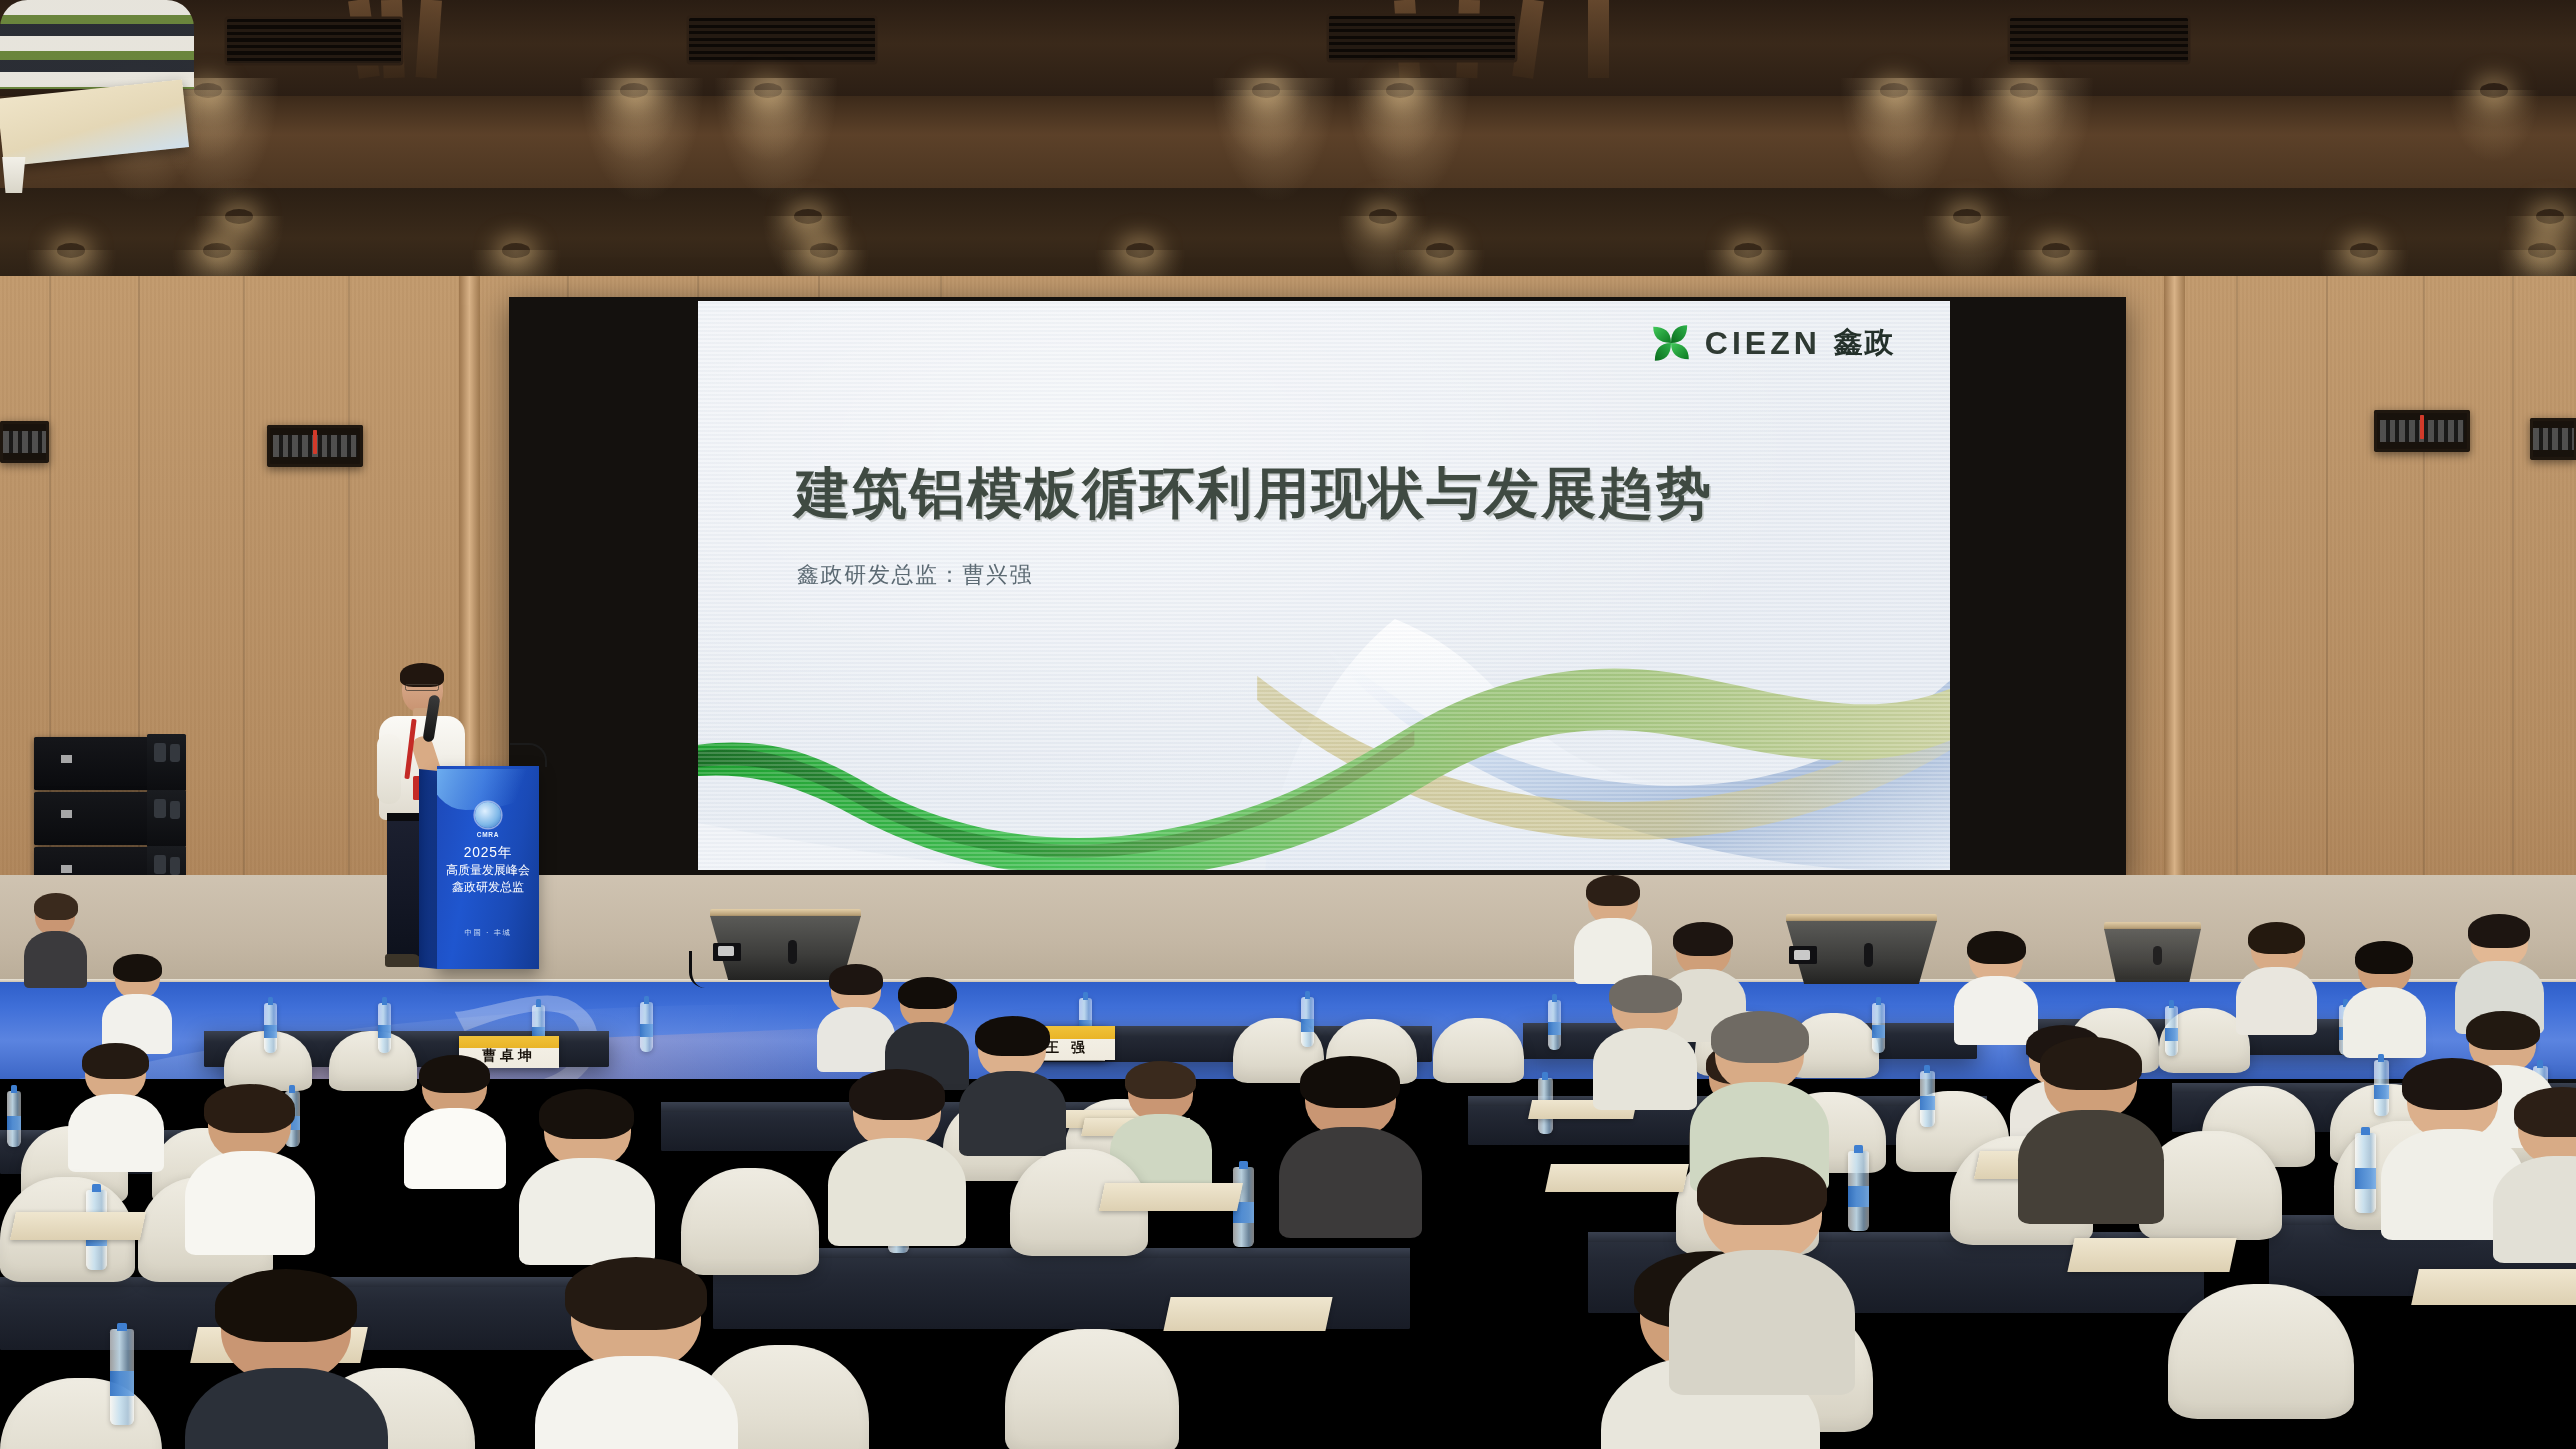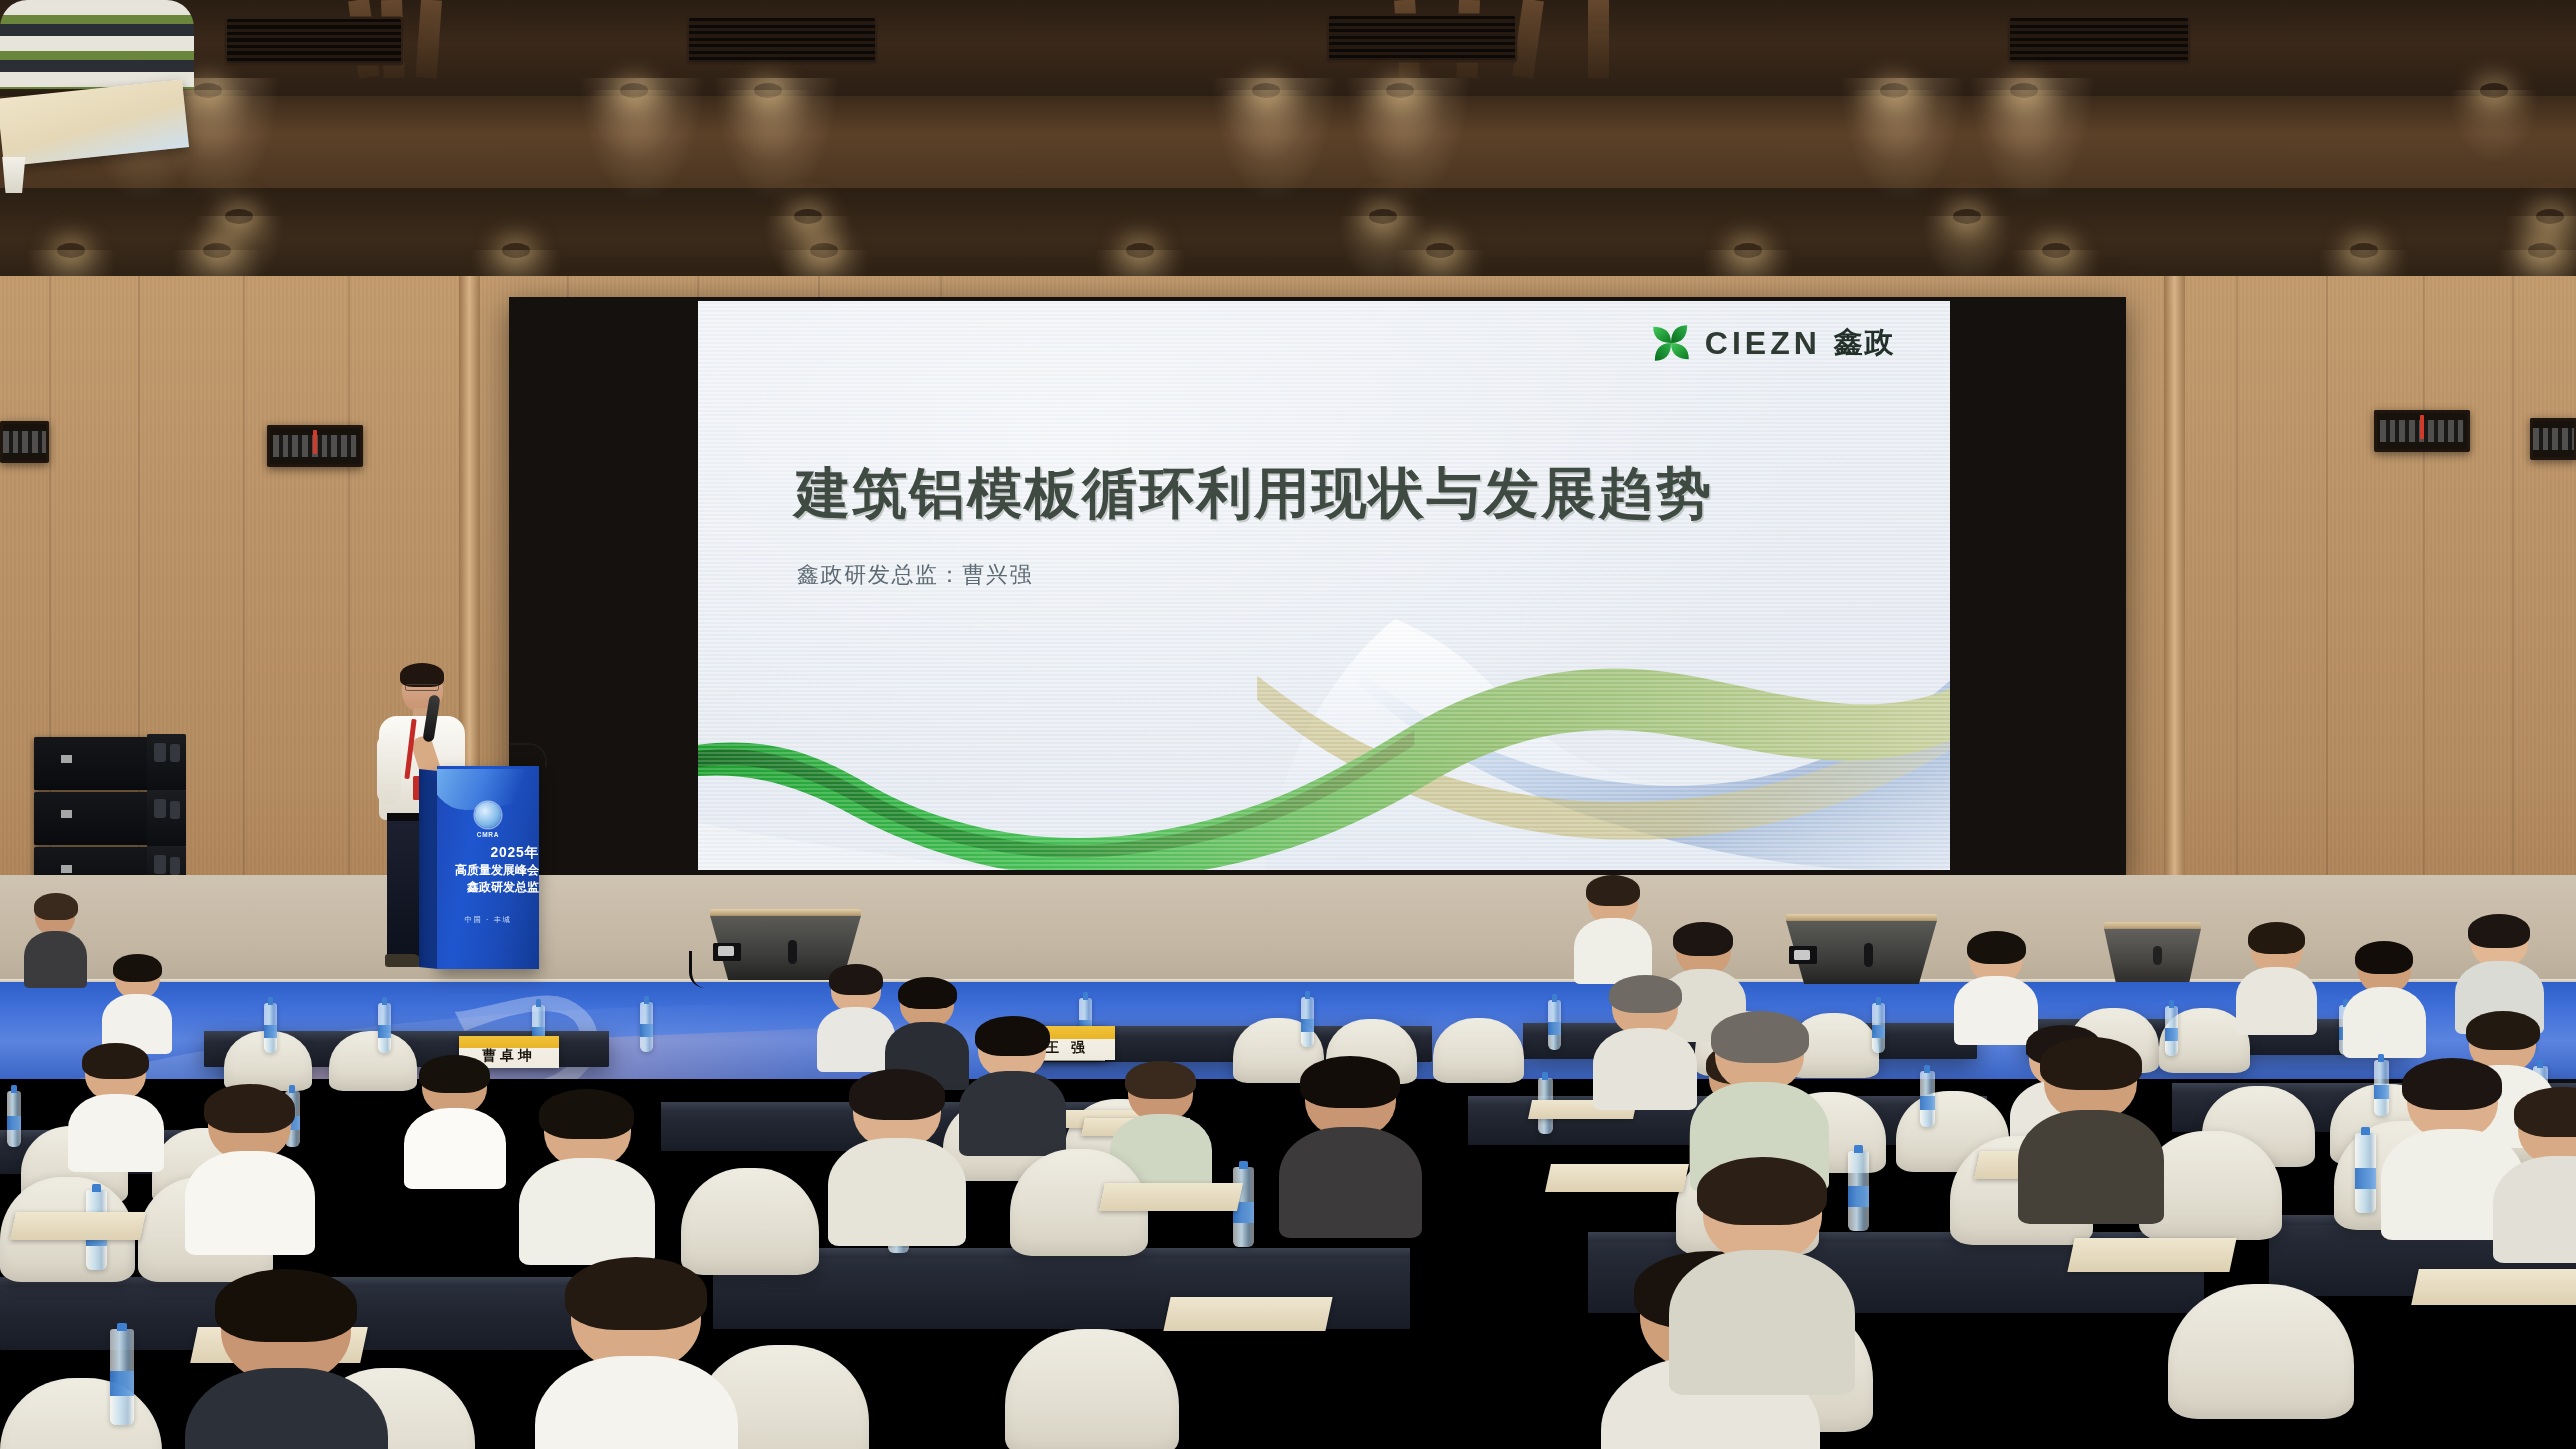--- a/index.html
+++ b/index.html
@@ -176,27 +176,27 @@
     position:absolute; left:50%; top:36px; transform:translateX(-50%);
     width:26px; height:26px; border-radius:50%;
     background:radial-gradient(circle at 38% 35%,#dff0ff,#7fb8e8 58%,#2f6fc0 100%);
     box-shadow:0 0 0 1.6px rgba(255,255,255,.5);
   }
   .podium-logo span{
     position:absolute; left:50%; bottom:-9.7px; transform:translateX(-50%);
     font-size:6.5px; color:#eaf4ff; letter-spacing:0.8px; font-weight:700;
   }
   .podium-text{
-    position:absolute; left:0; top:78px; width:100%; text-align:right; color:#fff;
-    line-height:1.34; font-weight:700;
+    position:absolute; left:0; top:78px; width:100%; text-align:center; color:#fff;
+    line-height:1.34; font-weight:400;
   }
   .podium-text .y{ font-size:13.8px; letter-spacing:0.8px; }
   .podium-text .l{ font-size:12px; letter-spacing:0px; }
   .podium-foot{
-    position:absolute; left:0; bottom:44px; width:100%; text-align:center;
+    position:absolute; left:0; bottom:31px; width:100%; text-align:center;
     color:#cfe0f7; font-size:7.3px; letter-spacing:1.6px;
   }
 
   
   .person { position:absolute; }
   .head { position:absolute; border-radius:50% 50% 46% 46%; }
   .body { position:absolute; border-radius:40% 40% 10% 10%; }
   .neck { position:absolute; border-radius:3.2px; }
 
   

